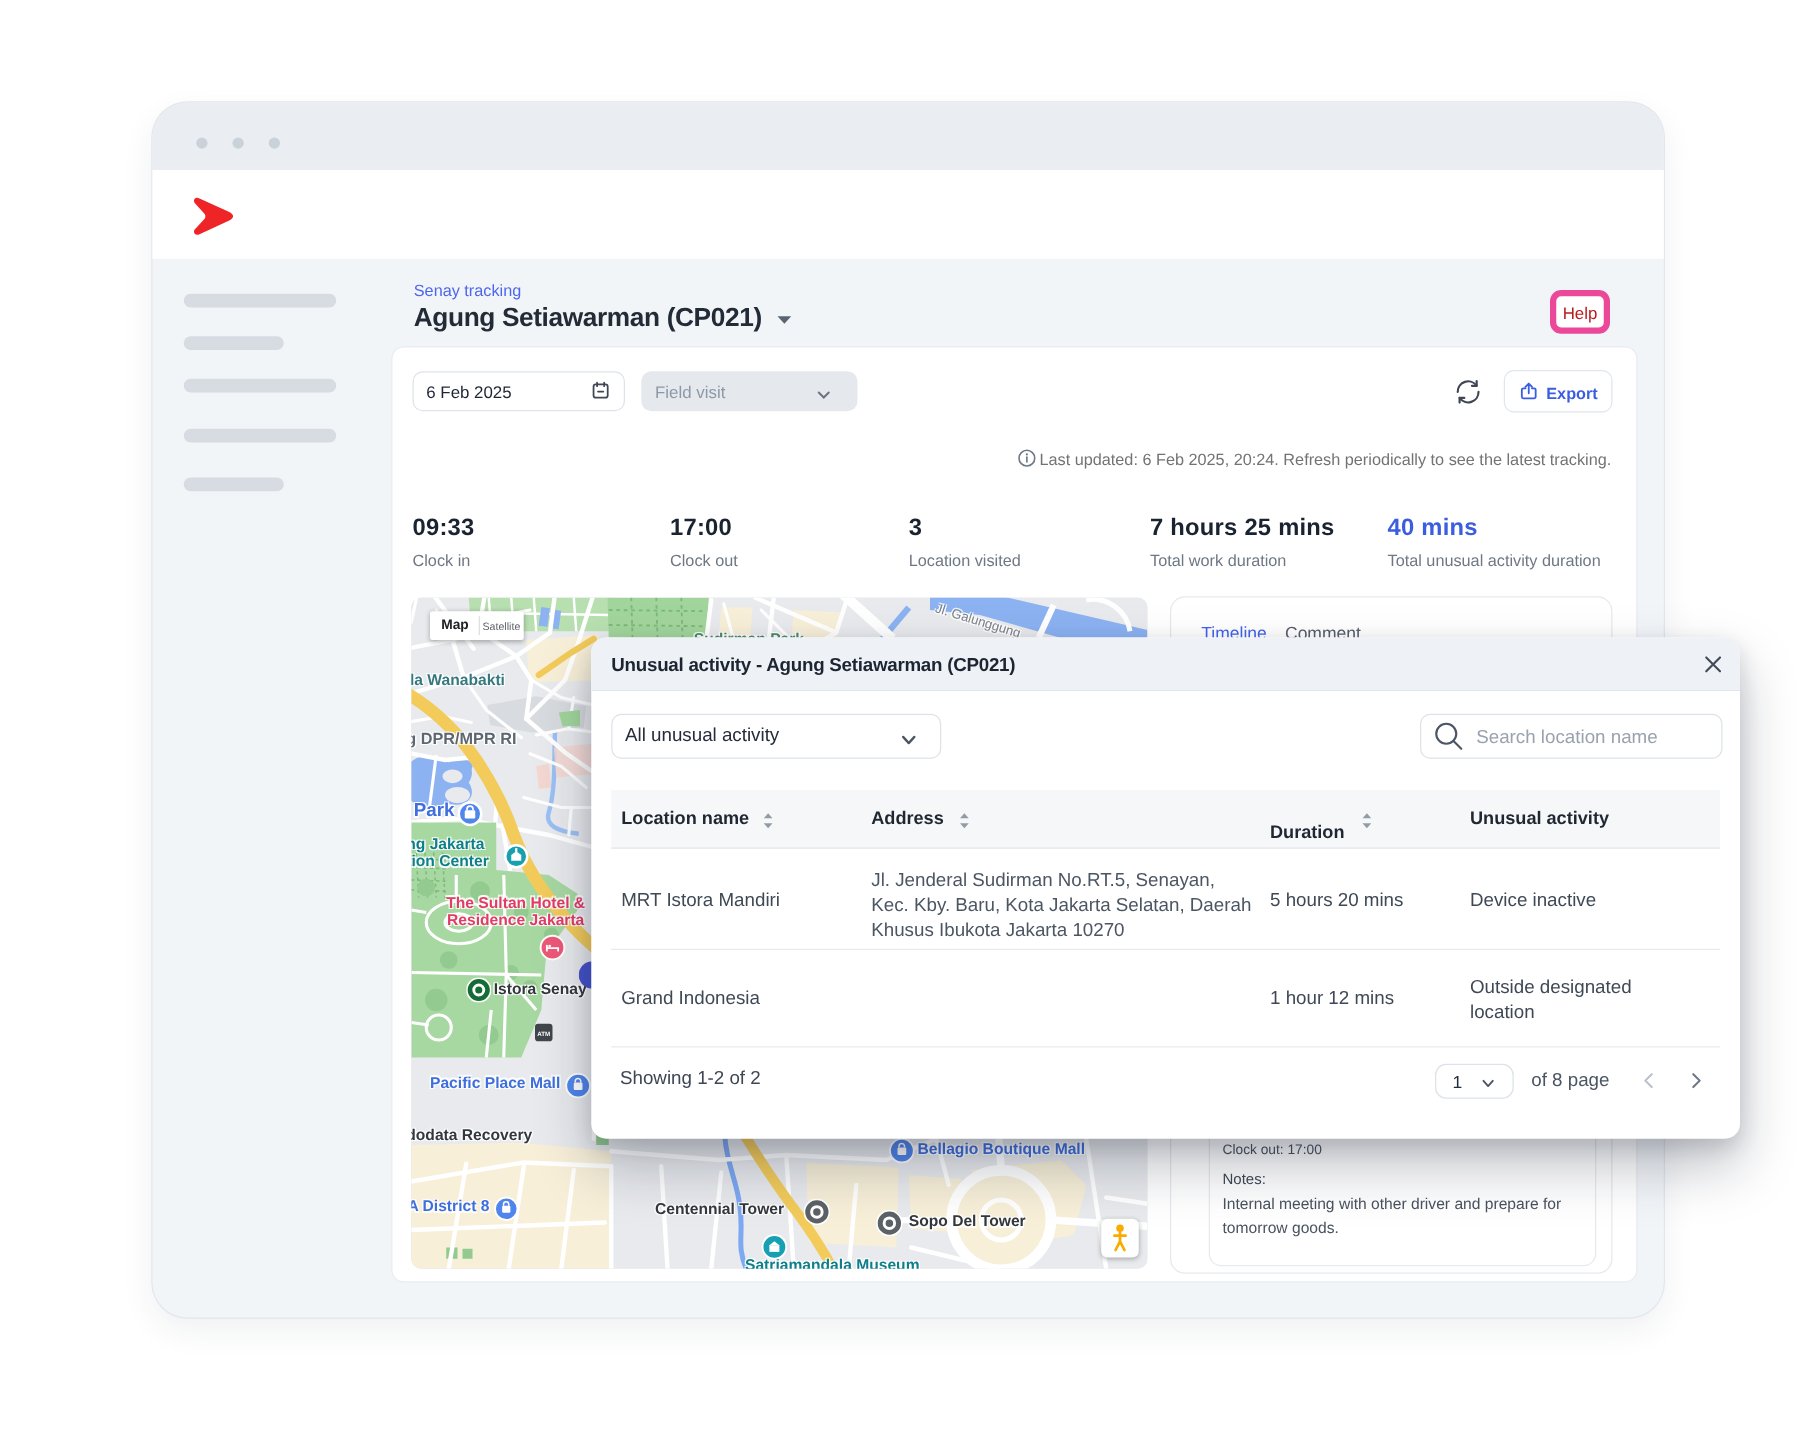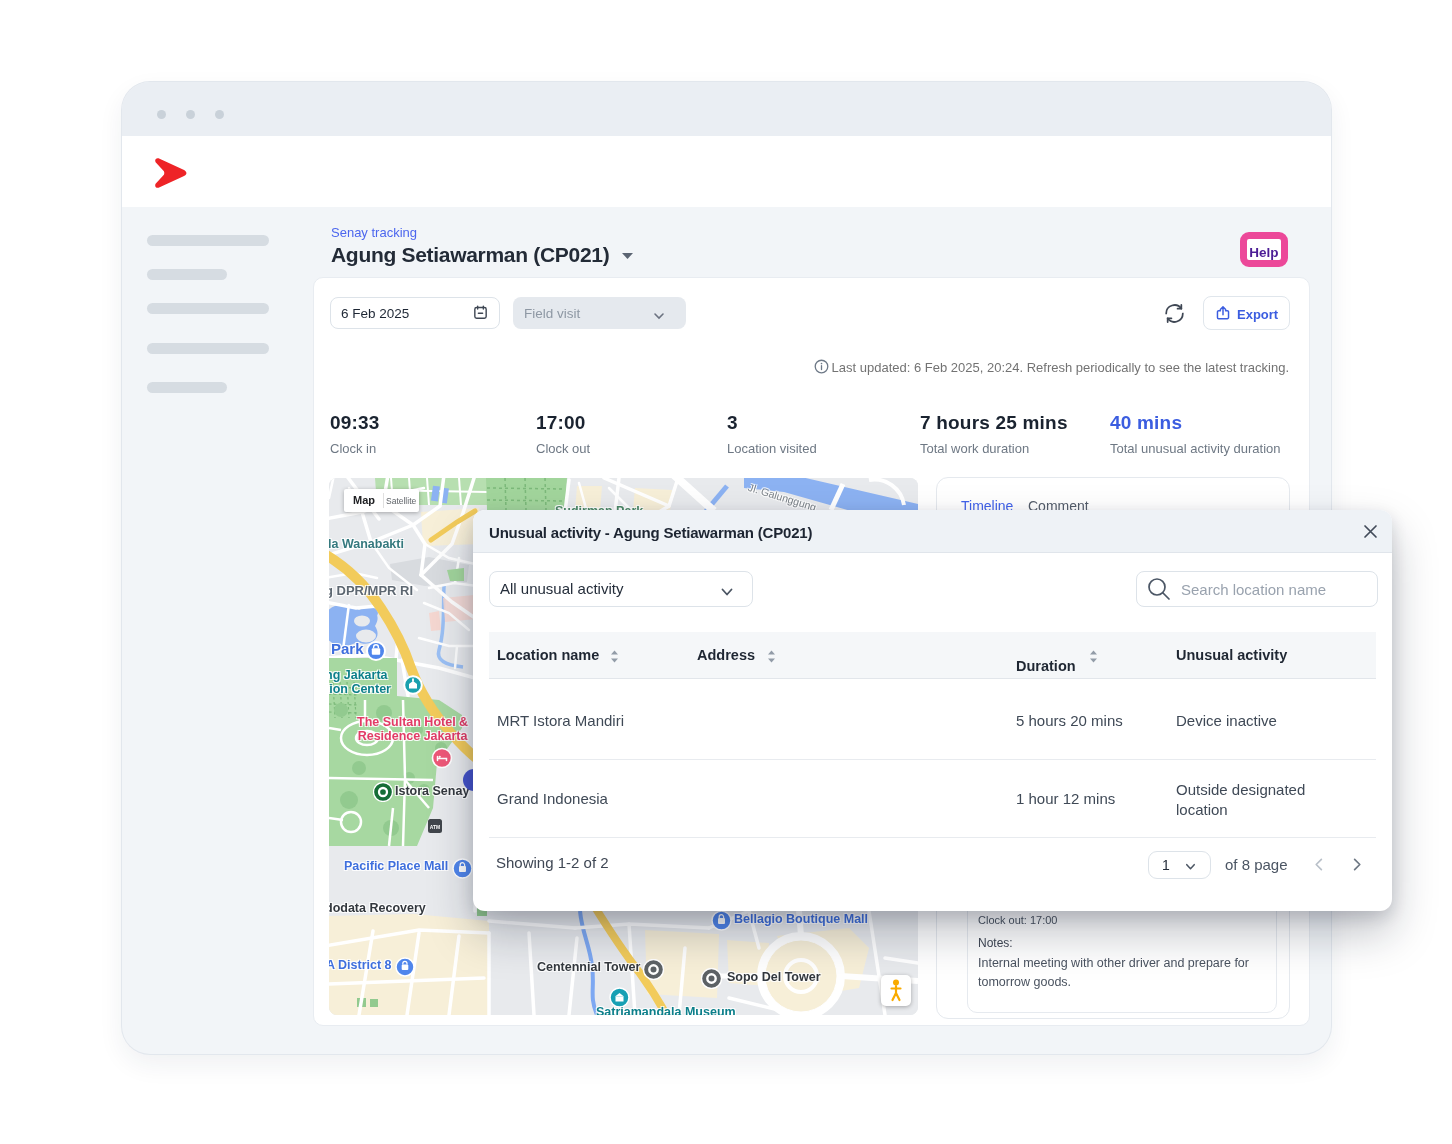--- a/index.html
+++ b/index.html
@@ -11,22 +11,22 @@
   #win { left:122px; top:82px; width:1209px; height:972px; border-radius:28px;
          background:#f2f5f8; box-shadow:0 0 0 1px #e2e7ed, 0 10px 26px rgba(24,39,75,.07); }
   #topbar { left:0; top:0; width:1209px; height:54px; background:#eaeef3; border-radius:28px 28px 0 0; }
   .dot { top:28px; width:9px; height:9px; border-radius:50%; background:#c9d1d9; }
   #logoband { left:0; top:54px; width:1209px; height:71px; background:#ffffff; }
   .sbar { background:#d6dce2; border-radius:6px; height:11px; }
 
   
   .livetrack { color:#4c66ee; font-size:13px; font-weight:500; }
   .title { color:#232b37; font-size:21px; font-weight:700; letter-spacing:-.3px; }
-  .helpbtn { width:48px; height:35px; background:#fff; border:7px solid #ec4899; border-radius:9px;
-             color:#4c1d95; font-size:13.5px; font-weight:700; text-align:center; line-height:28px; }
+  .helpbtn { width:48px; height:35px; background:#fff; border:5px solid #ec4899; border-radius:9px;
+             color:#b91c1c; font-size:13.5px; font-weight:400; text-align:center; line-height:28px; }
 
   
   #card { left:313px; top:277px; width:997px; height:749px; background:#fff;
           border:1px solid #e8ecf1; border-radius:10px; }
 
   .input { background:#fff; border:1px solid #dde3e9; border-radius:8px; }
   .dis-select { background:#e5e9ee; border-radius:8px; }
   .btn { background:#fff; border:1px solid #e0e6ec; border-radius:8px; }
 
   .statnum { font-size:19px; font-weight:700; color:#1a2330; letter-spacing:.2px; }
@@ -308,21 +308,21 @@
 
   <div class="mlbl teal" style="left:-1px;top:59px;">la Wanabakti</div>
   <div class="mlbl gray2" style="left:-4px;top:106px;font-size:13px;">g DPR/MPR RI</div>
   <div class="mlbl blue" style="left:2px;top:164px;font-size:15px;">Park</div>
   <div class="mlbl teal2" style="left:-4px;top:190px;">ng Jakarta<br>tion Center</div>
   <div class="mlbl pink" style="left:28px;top:237px;text-align:center;">The Sultan Hotel &amp;<br>Residence Jakarta</div>
   <div class="mlbl dark" style="left:66px;top:306px;">Istora Senay</div>
   <div class="mlbl blue" style="left:15px;top:381px;">Pacific Place Mall</div>
   <div class="mlbl dark" style="left:-4px;top:423px;">dodata Recovery</div>
   <div class="mlbl blue" style="left:-3px;top:480px;">A District 8</div>
-  <div class="mlbl dark" style="left:208px;top:482px;">Centennial Tower</div>
+  <div class="mlbl dark" style="left:195px;top:482px;">Centennial Tower</div>
   <div class="mlbl dark" style="left:398px;top:492px;">Sopo Del Tower</div>
   <div class="mlbl teal2" style="left:267px;top:527px;">Satriamandala Museum</div>
   <div class="mlbl blue" style="left:405px;top:434px;">Bellagio Boutique Mall</div>
   <div class="mlbl tealg" style="left:226px;top:26px;">Sudirman Park</div>
   <div class="mlbl" style="left:418px;top:12px;color:#7d848a;font-size:10.5px;font-weight:400;transform:rotate(17deg);">Jl. Galunggung</div>
 
   <svg style="position:absolute;left:36px;top:162px;" width="22" height="22">
         <circle cx="11" cy="11" r="9" fill="#4f86ec" stroke="#fff" stroke-width="2"></circle>
         <rect x="6.8" y="8.2" width="8.4" height="6.6" rx="1" fill="#fff"></rect>
         <path d="M8.6,8.2 v-1 a2.4,2.4 0 0 1 4.8,0 v1" stroke="#fff" stroke-width="1.4" fill="none"></path>
@@ -428,20 +428,21 @@
     <svg class="abs" style="left:292px;top:139px;" width="13" height="15" viewBox="0 0 13 15">
         <path d="M6.5 1.5 L10 5.5 L3 5.5 Z" fill="#929ca8"></path>
         <path d="M6.5 13.5 L3 9.5 L10 9.5 Z" fill="#929ca8"></path>
       </svg>
     <svg class="abs" style="left:614px;top:139px;" width="13" height="15" viewBox="0 0 13 15">
         <path d="M6.5 1.5 L10 5.5 L3 5.5 Z" fill="#929ca8"></path>
         <path d="M6.5 13.5 L3 9.5 L10 9.5 Z" fill="#929ca8"></path>
       </svg>
 
     <div class="td abs" style="left:24px;top:202px;">MRT Istora Mandiri</div>
+    <div class="addr abs" style="left:224px;top:185px;">Jl. Jenderal Sudirman No.RT.5, Senayan,<br>Kec. Kby. Baru, Kota Jakarta Selatan, Daerah<br>Khusus Ibukota Jakarta 10270</div>
     <div class="td abs" style="left:543px;top:202px;">5 hours 20 mins</div>
     <div class="td abs" style="left:703px;top:202px;">Device inactive</div>
     <div class="abs" style="left:16px;top:249px;width:887px;height:1px;background:#e8ebef;"></div>
 
     <div class="td abs" style="left:24px;top:280px;">Grand Indonesia</div>
     <div class="td abs" style="left:543px;top:280px;">1 hour 12 mins</div>
     <div class="td abs" style="left:703px;top:270px;line-height:20px;">Outside designated<br>location</div>
     <div class="abs" style="left:16px;top:327px;width:887px;height:1px;background:#e8ebef;"></div>
 
     <div class="abs" style="left:23px;top:344px;font-size:15px;color:#3f4754;">Showing 1-2 of 2</div>

